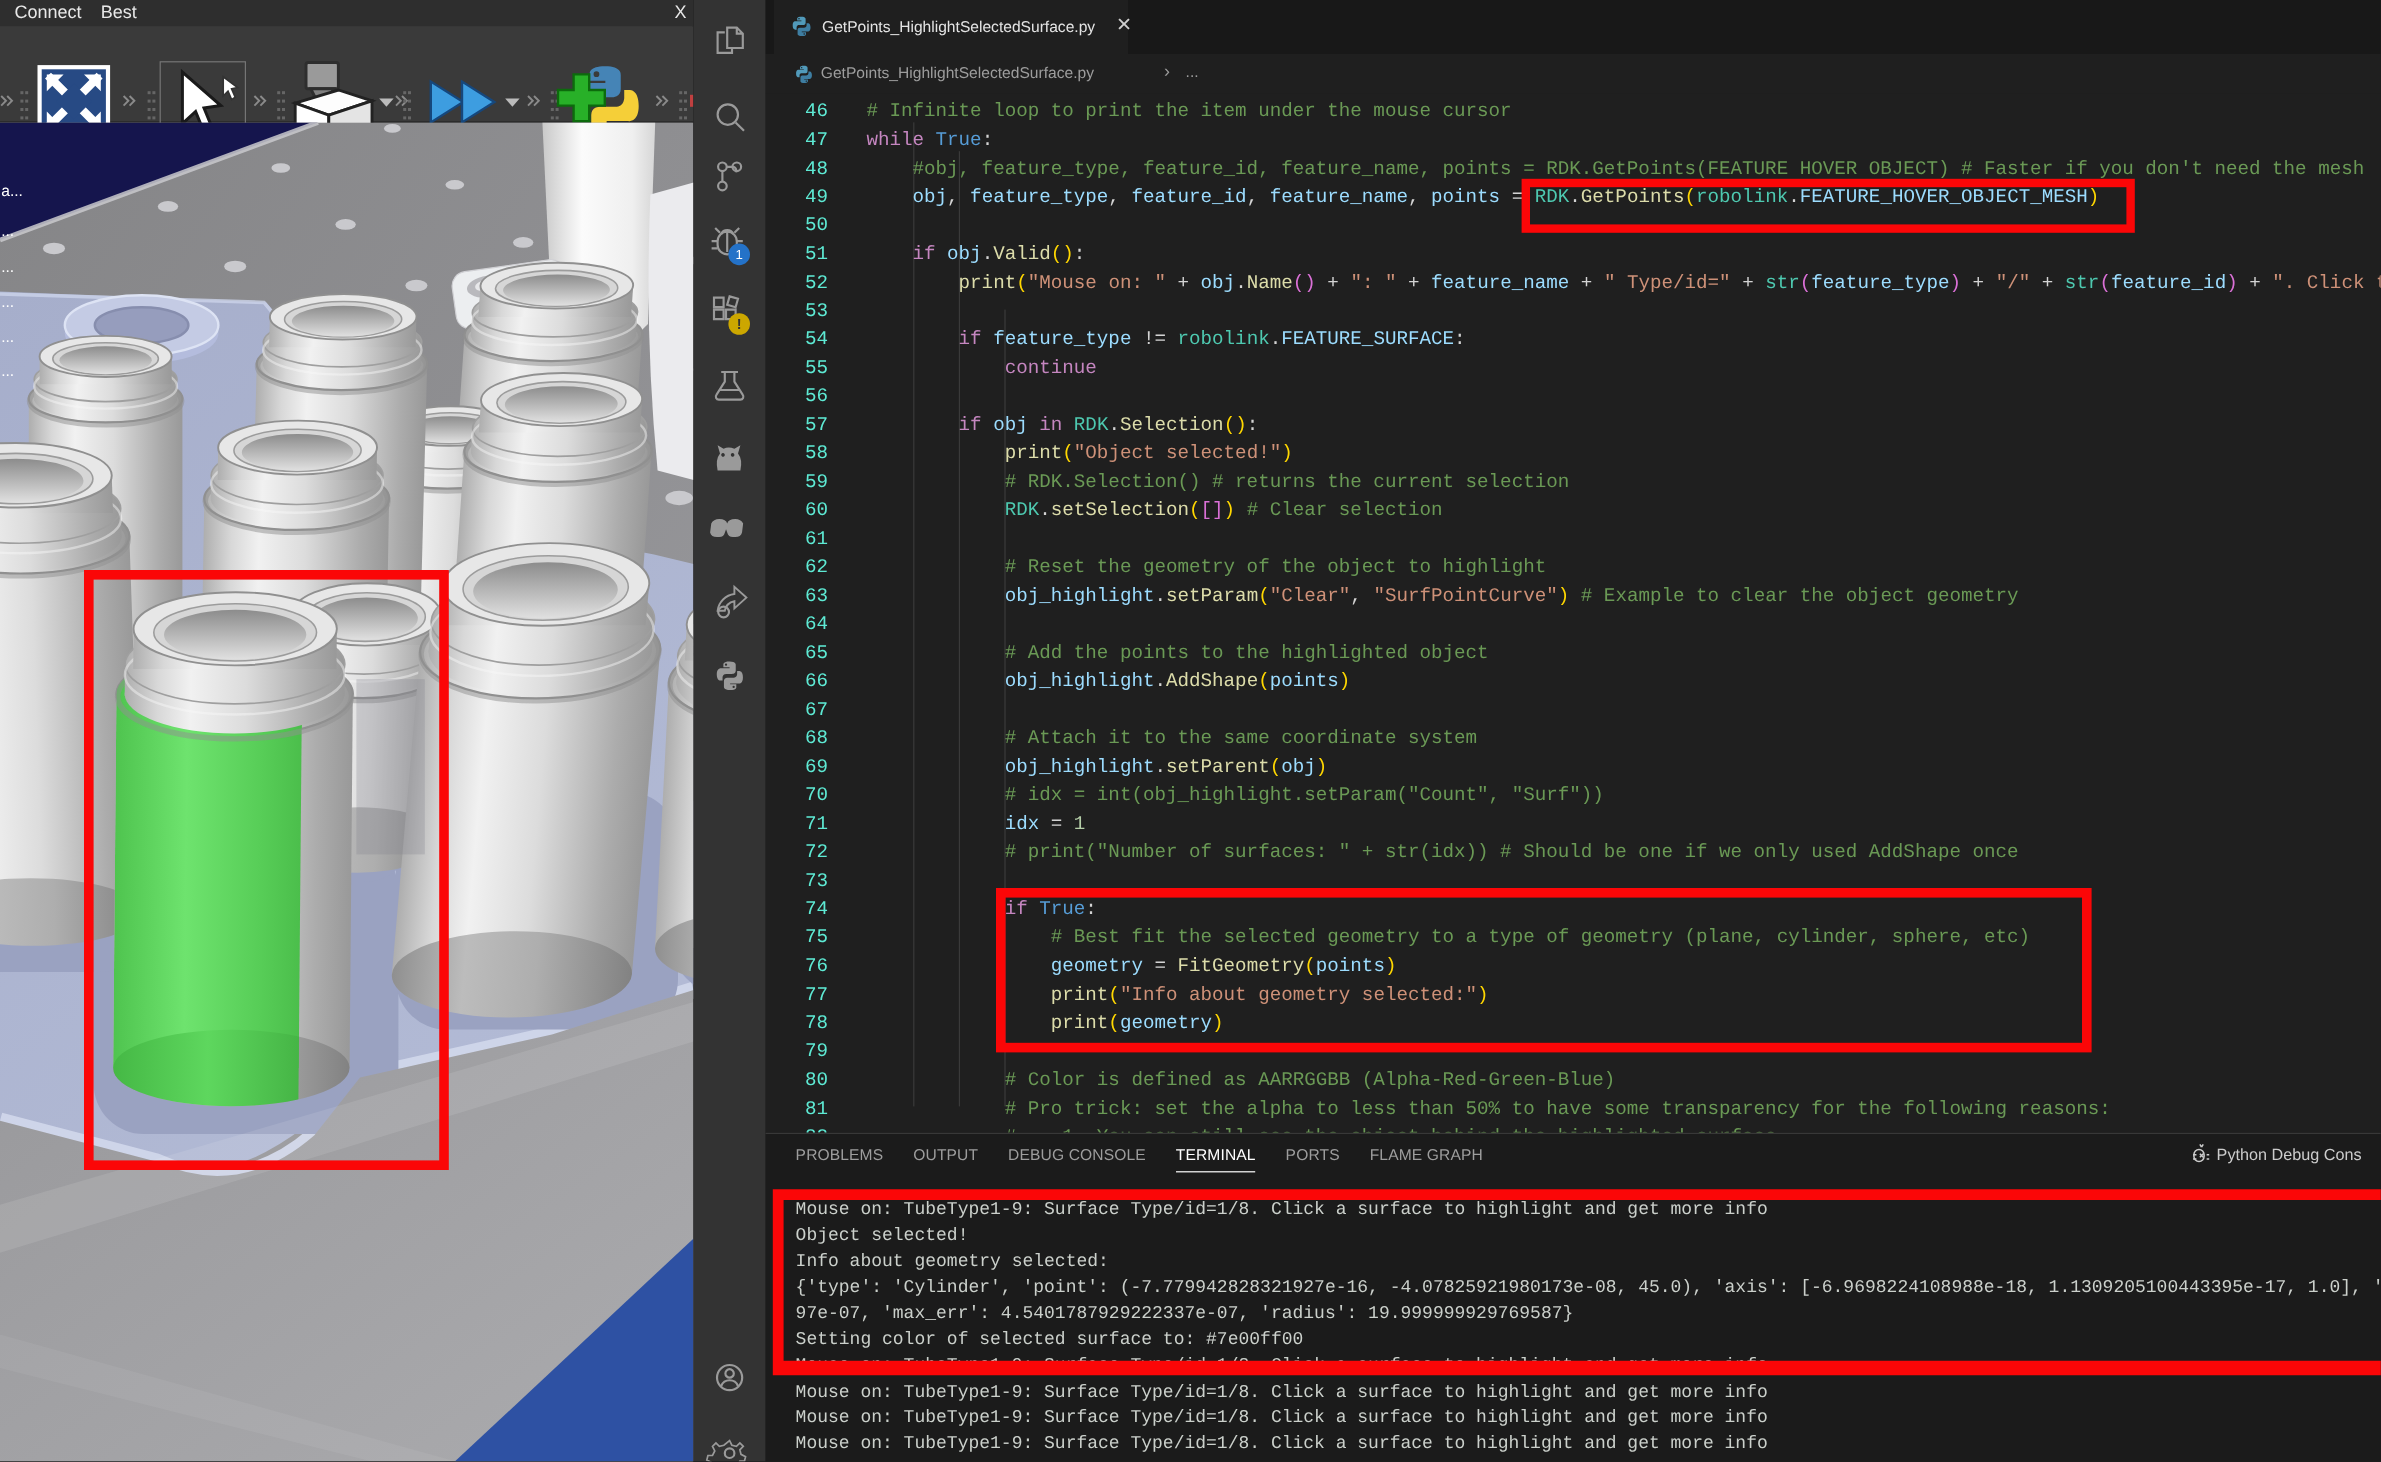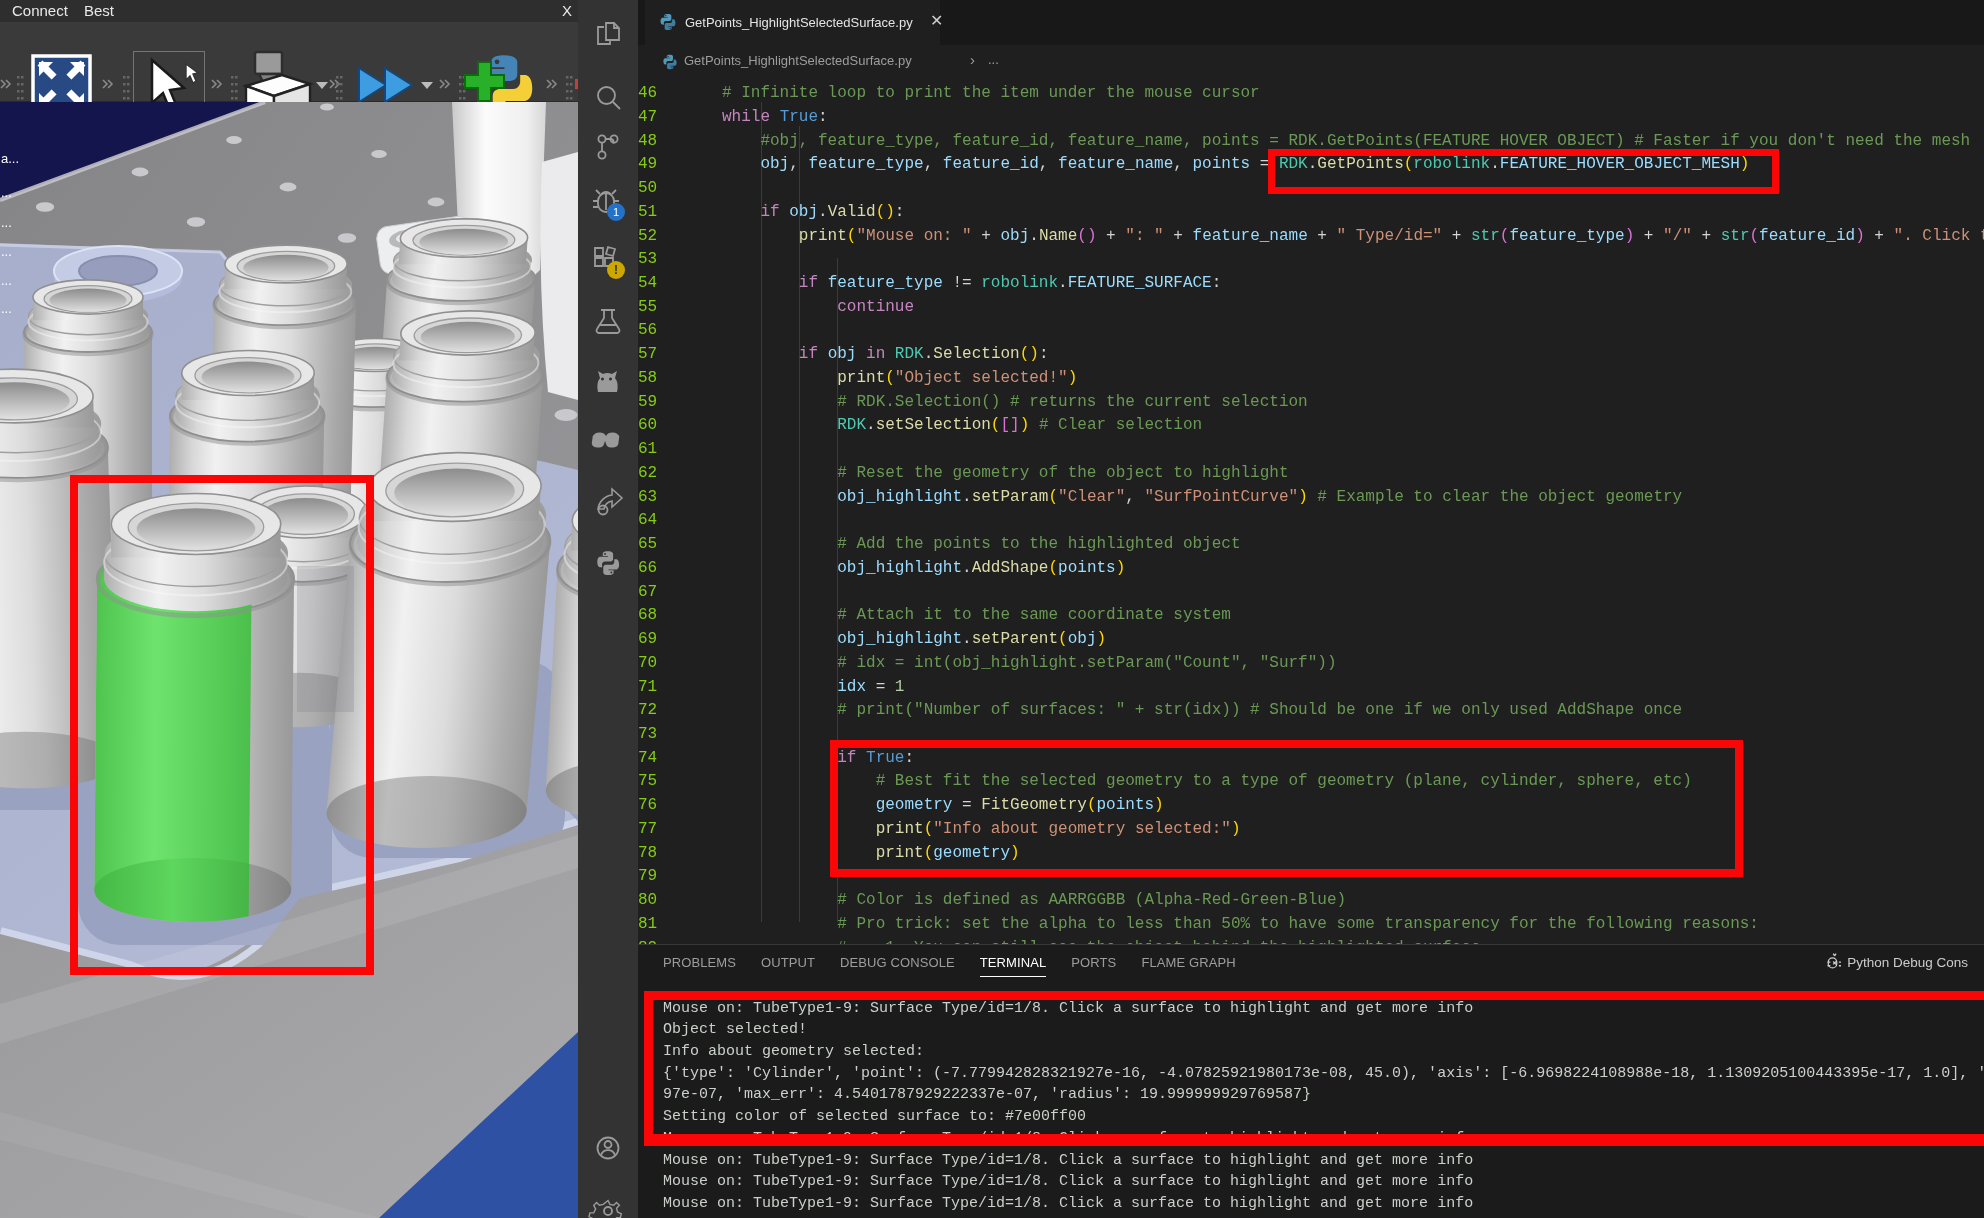--- a/index.html
+++ b/index.html
@@ -10,21 +10,21 @@
 #rdkmenu span { position:absolute; top:2px; }
 #rdktb { position:absolute; left:0; top:22px; width:578px; height:80px; background:#3a3a3a; border-bottom:1px solid #2a2a2a; }
 
 #vsc { position:absolute; left:578px; top:0; width:1406px; height:1218px; background:#1f1f1f; }
 #actbar { position:absolute; left:0; top:0; width:60px; height:1218px; background:#333333; }
 #tabs { position:absolute; left:60px; top:0; width:1346px; height:45px; background:#181818; }
 #tab1 { position:absolute; left:7px; top:0; width:295px; height:45px; background:#1f1f1f; color:#e4e4e4; font-size:13px; }
 #crumbs { position:absolute; left:60px; top:45px; width:1346px; height:33px; background:#1f1f1f; color:#9d9d9d; font-size:13px; }
 #editor { position:absolute; left:60px; top:78px; width:1346px; height:866px; background:#1f1f1f; overflow:hidden; }
 .mono { font-family:"Liberation Mono", monospace; font-size:16px; line-height:23.742px; white-space:pre; }
-#lnums { position:absolute; left:0px; top:-19.6px; width:52px; text-align:left; color:#84cc16; }
+#lnums { position:absolute; left:0px; top:-19.6px; width:52px; text-align:right; color:#5eead4; }
 #codex { position:absolute; left:84px; top:-19.6px; color:#d4d4d4; }
 #codex i, #lnums i { font-style:normal; }
 .guide { position:absolute; width:1px; background:#3a3a3a; }
 #panel { position:absolute; left:60px; top:944px; width:1346px; height:274px; background:#1b1b1b; border-top:1px solid #383838; }
 #ptabs { position:absolute; left:25px; top:10px; font-size:13px; color:#9d9d9d; letter-spacing:0.1px; }
 #ptabs span { margin-right:25px; }
 #term { position:absolute; left:25px; top:52.6px; color:#cbd0cb; font-family:"Liberation Mono", monospace; font-size:15px; line-height:21.7px; white-space:pre; }
 .redbox { position:absolute; border-style:solid; border-color:#fb0607; z-index:50; }
 </style></head>
 <body>

